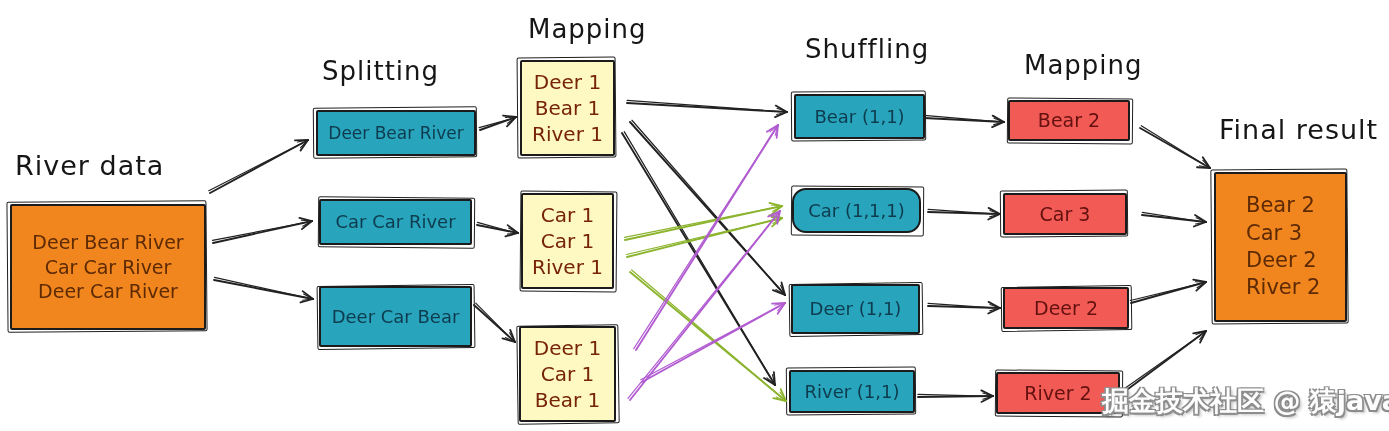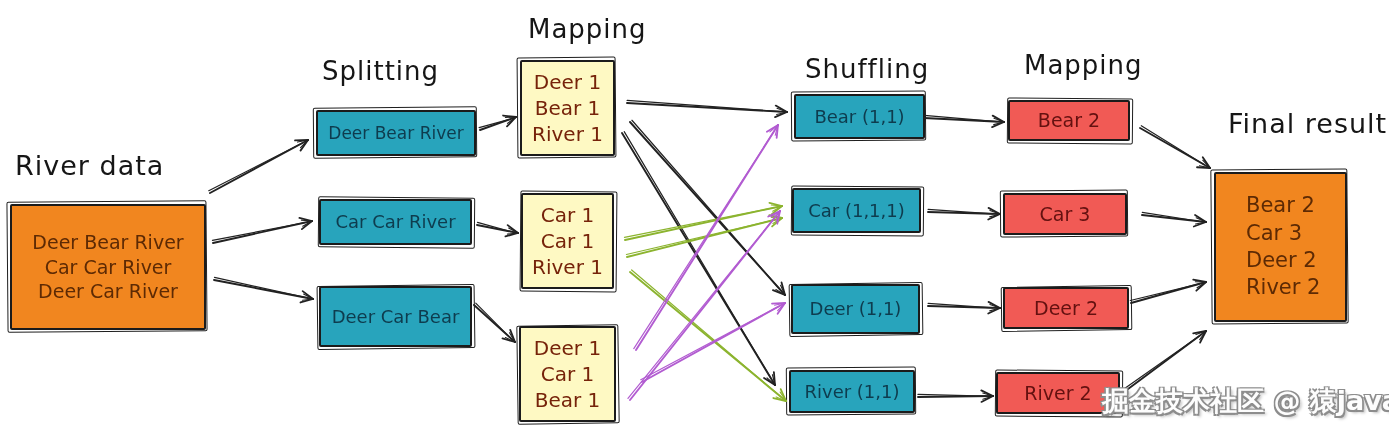--- a/index.html
+++ b/index.html
@@ -71,23 +71,23 @@
   }
 </style>
 </head>
 <body>
 
 <div id="canvas">
 
   <div class="stage-title" style="left:15px;top:150px;font-size:27px;">River data</div>
   <div class="stage-title" style="left:322px;top:56px;">Splitting</div>
   <div class="stage-title" style="left:528px;top:14px;">Mapping</div>
-  <div class="stage-title" style="left:805px;top:54px;">Shuffling</div>
+  <div class="stage-title" style="left:805px;top:34px;">Shuffling</div>
   <div class="stage-title" style="left:1024px;top:50px;">Mapping</div>
-  <div class="stage-title" style="left:1219px;top:108px;font-size:27px;margin-left:9px;">Final result</div>
+  <div class="stage-title" style="left:1219px;top:114px;font-size:27px;">Final result</div>
 
   <div class="box orange input-box" style="left:10px;top:204px;width:196px;height:126px;">
     <div class="ln">Deer Bear River</div>
     <div class="ln">Car Car River</div>
     <div class="ln">Deer Car River</div>
   </div>
 
   <div class="box teal split-box" style="left:316px;top:110px;width:160px;height:46px;font-size:17px;">
     <div class="ln">Deer Bear River</div>
   </div>
@@ -110,21 +110,21 @@
   </div>
   <div class="box amber map-box sk3" style="left:519px;top:326px;width:97px;height:96px;">
     <div class="ln">Deer 1</div>
     <div class="ln">Car 1</div>
     <div class="ln">Bear 1</div>
   </div>
 
   <div class="box teal shuffle-box" style="left:794px;top:94px;width:131px;height:45px;">
     <div class="ln">Bear (1,1)</div>
   </div>
-  <div class="box teal shuffle-box sk2" style="left:792px;top:188px;width:129px;height:45px;">
+  <div class="box teal shuffle-box sk2" style="left:792px;top:188px;width:129px;height:45px;border-radius:14px;">
     <div class="ln">Car (1,1,1)</div>
   </div>
   <div class="box teal shuffle-box sk3" style="left:791px;top:284px;width:129px;height:50px;">
     <div class="ln">Deer (1,1)</div>
   </div>
   <div class="box teal shuffle-box" style="left:789px;top:370px;width:126px;height:43px;">
     <div class="ln">River (1,1)</div>
   </div>
 
   <div class="box red reduce-box sk2" style="left:1008px;top:100px;width:122px;height:41px;">

